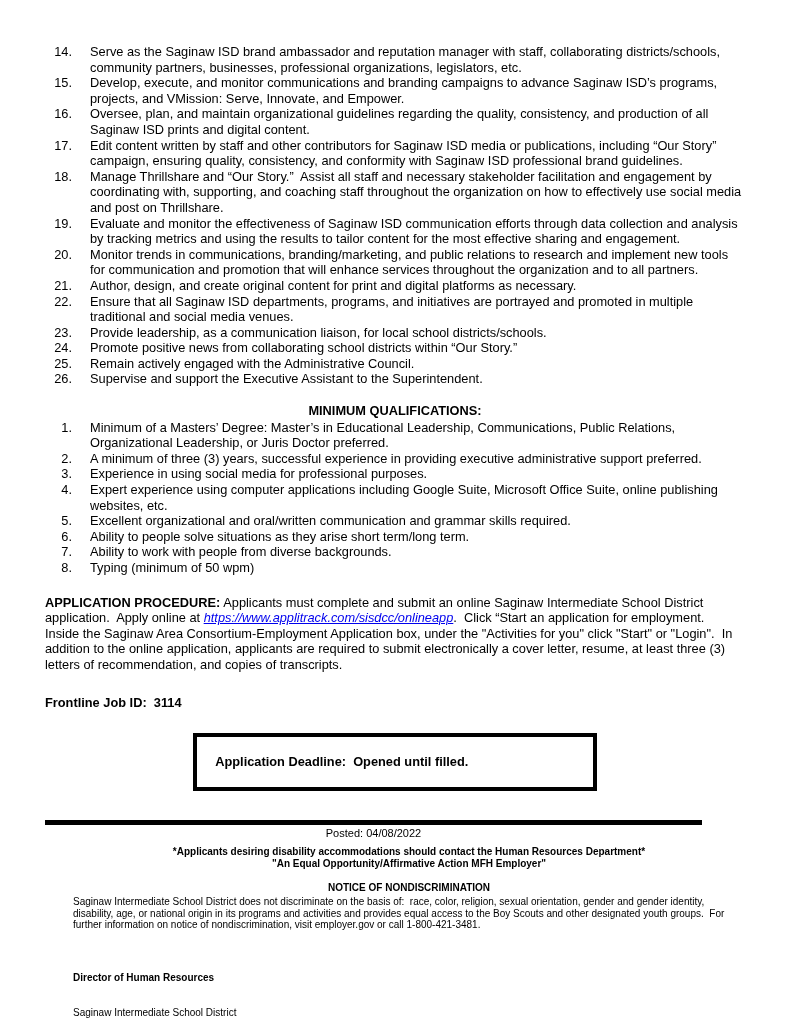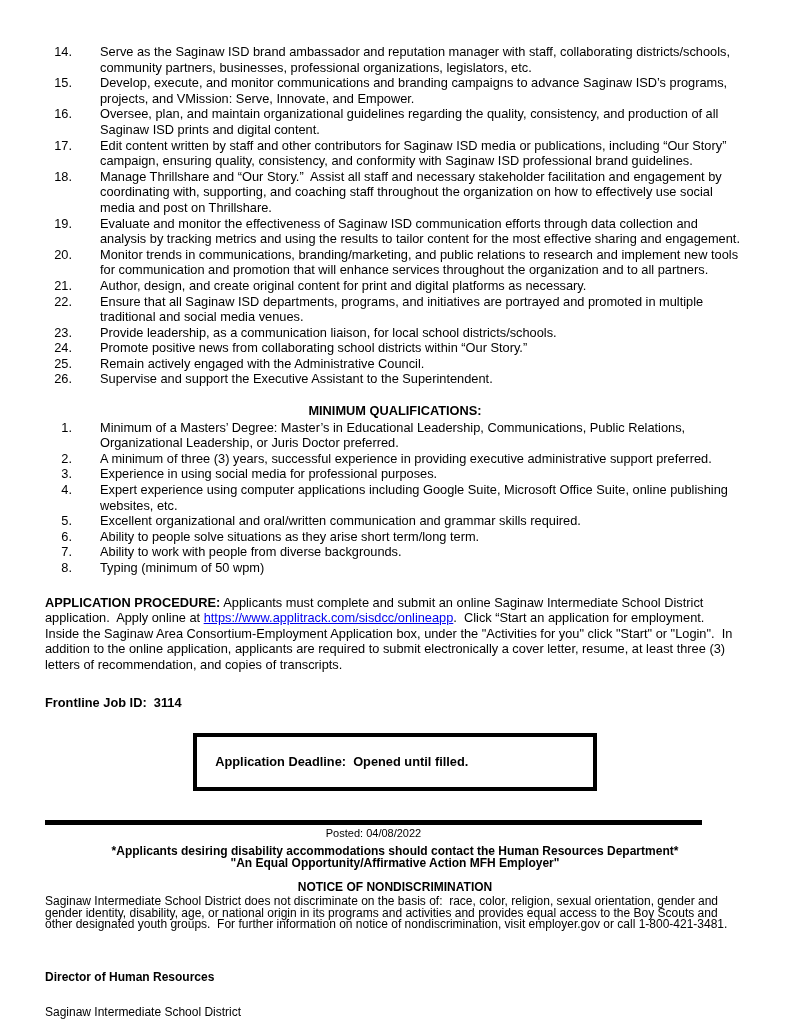--- a/index.html
+++ b/index.html
@@ -4,37 +4,37 @@
 <style>
   * { margin:0; padding:0; box-sizing:border-box; }
   html,body { background:#ffffff; }
   .page {
     width:791px; height:1024px; margin:0 auto; background:#fff;
     font-family:"Liberation Sans", sans-serif;
     color:#000; font-size:12.8px; line-height:15.6px;
     padding:44px 46px 0 45px; overflow:hidden; position:relative;
   }
   ol.plain { list-style:none; }
-  li.row { display:flex;gap:10px; }
+  li.row { display:flex; }
   li.row .num { width:27px; text-align:right; flex:0 0 27px; }
   li.row .txt { flex:1; margin-left:18px; white-space:pre-wrap; }
   .heading { font-weight:bold; margin-top:16px; margin-bottom:1px;text-align:center; }
   .procedure { margin-top:19px; white-space:pre-wrap; }
   .procedure .lbl { font-weight:bold; }
-  .procedure a { color:#0000ee; text-decoration:underline; cursor:pointer; }
+  .procedure a { color:#0000ee; text-decoration:underline; cursor:pointer;font-style:italic; }
   .jobid { font-weight:bold; margin-top:22px; white-space:pre-wrap; }
   .deadline-box {
     width:404px; margin:23px auto 0 auto;
     border:4px solid #000;
     text-align:left; font-weight:bold; padding:1px 4px 2px 4px;
     white-space:pre-wrap;
   }
   .rule { height:5px; background:#000; margin-top:29px; margin-right:43px; }
   .posted { text-align:center; font-size:11px; line-height:13px; margin-top:2px; margin-right:43px; }
-  .small { font-size:12px; line-height:11.5px; }
+  .small { font-size:10px; line-height:11.5px;margin-left:28px; }
   .center { text-align:center; }
   .bold { font-weight:bold; }
   .accom1 { margin-top:6px; white-space:pre-wrap; }
   .accom2 { margin-top:1px; white-space:pre-wrap; }
   .notice-head { margin-top:12px; }
   .notice-text { margin-top:3px; white-space:pre-wrap; }
   .contact { margin-top:18px; white-space:pre-wrap; }
   .contact div { line-height:11.8px; }
 </style>
 </head>

